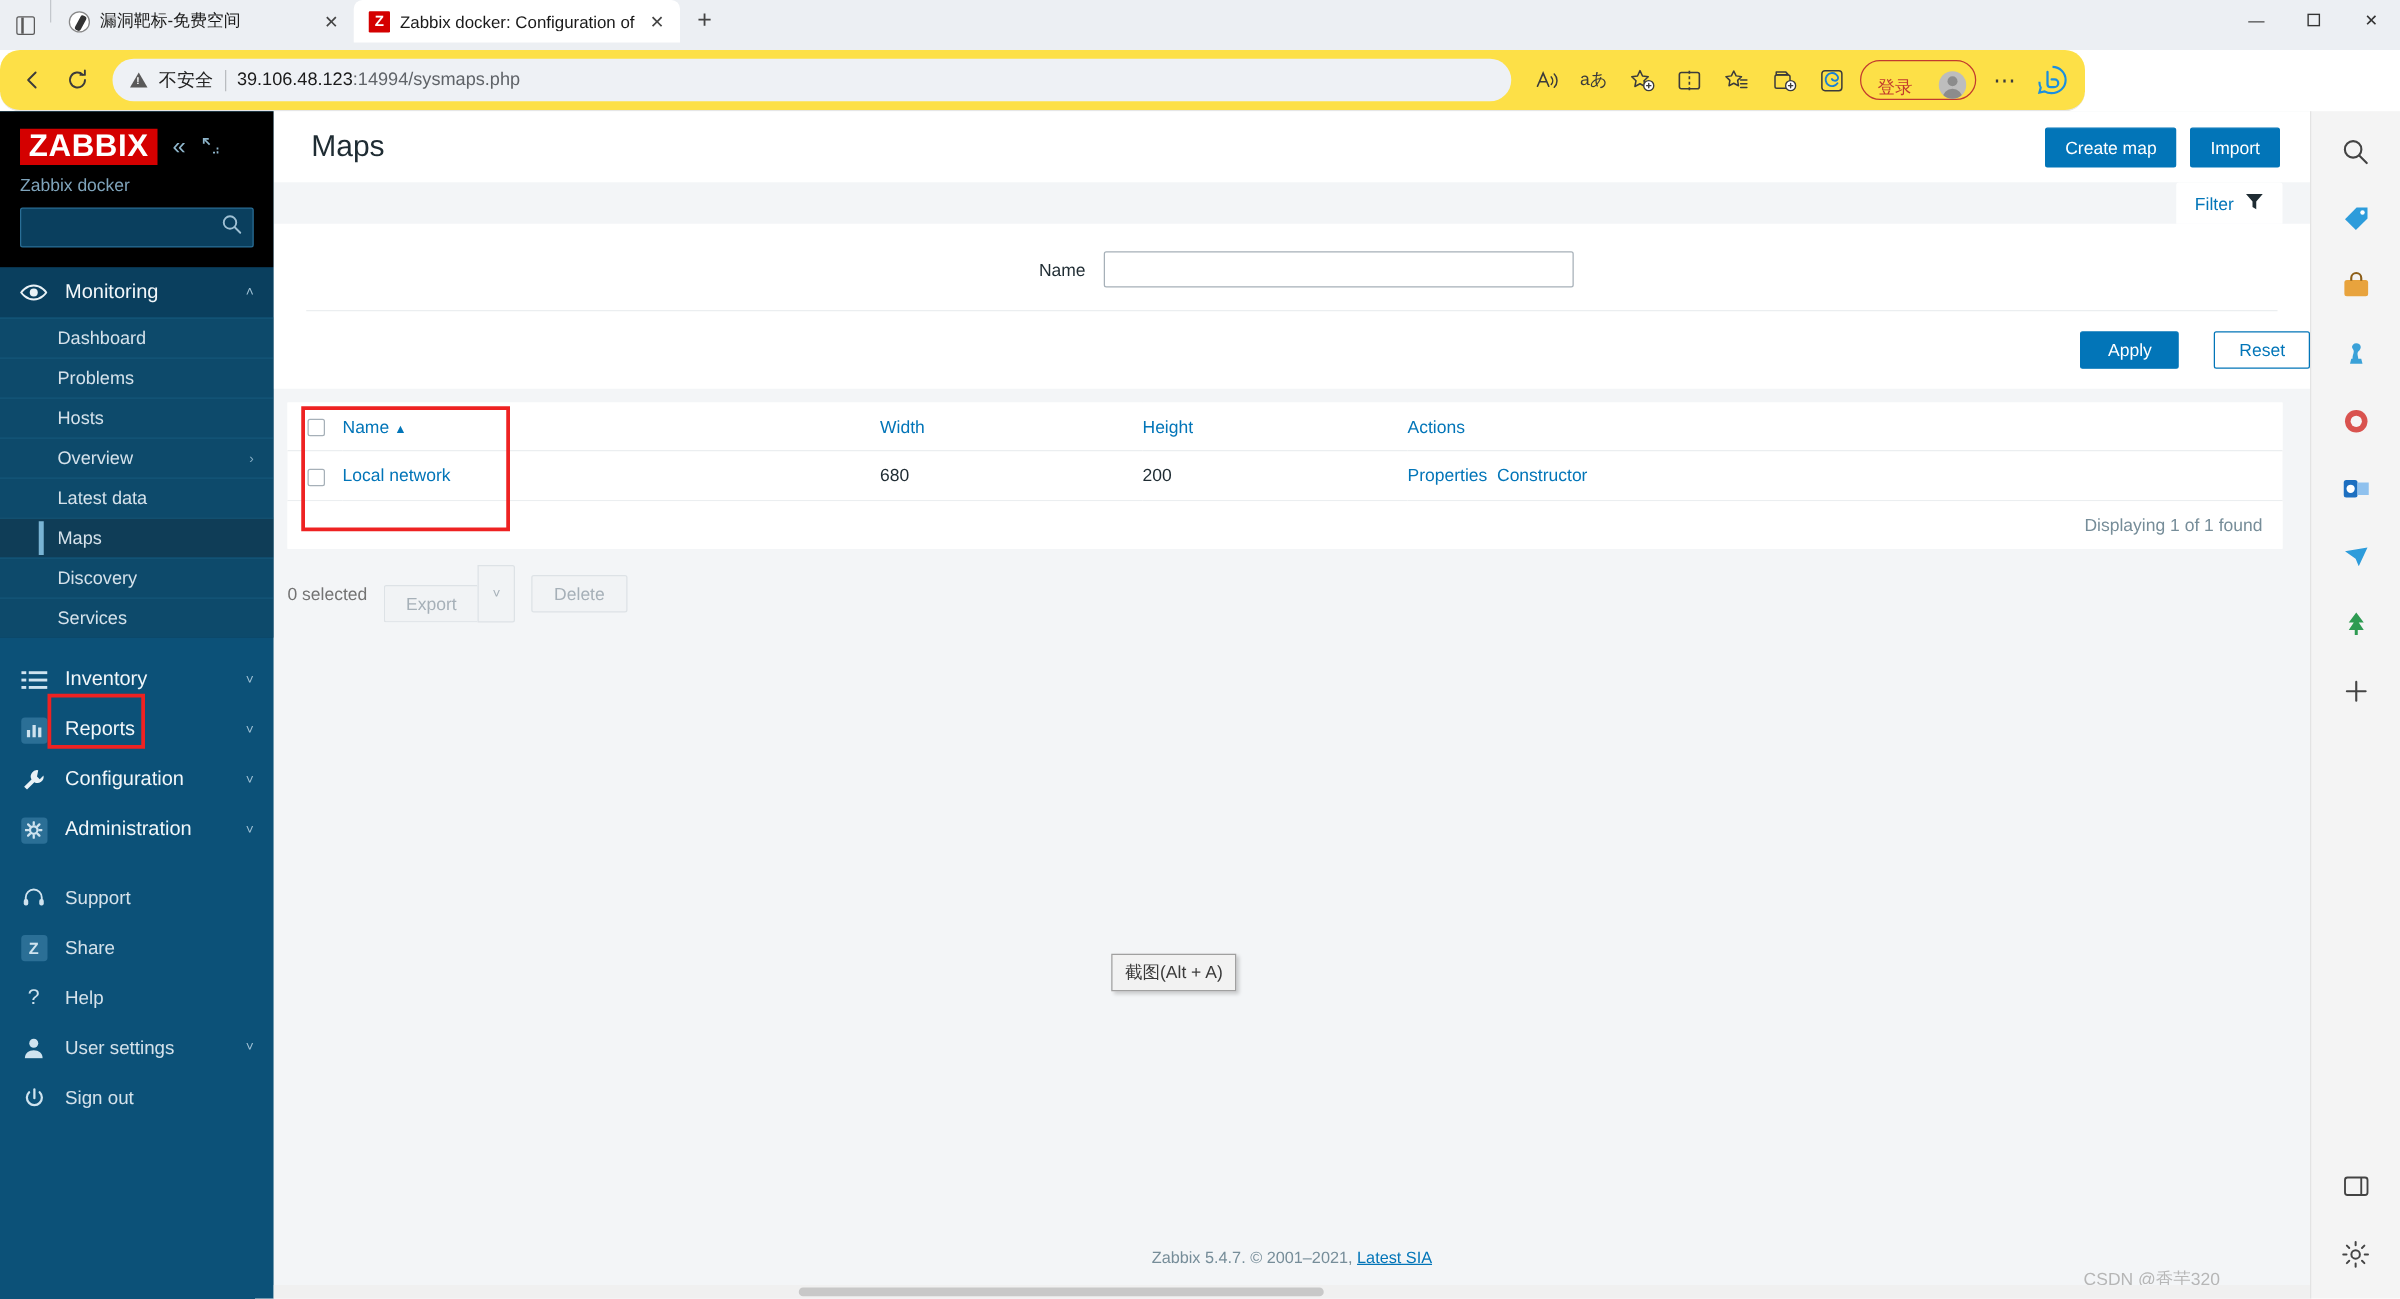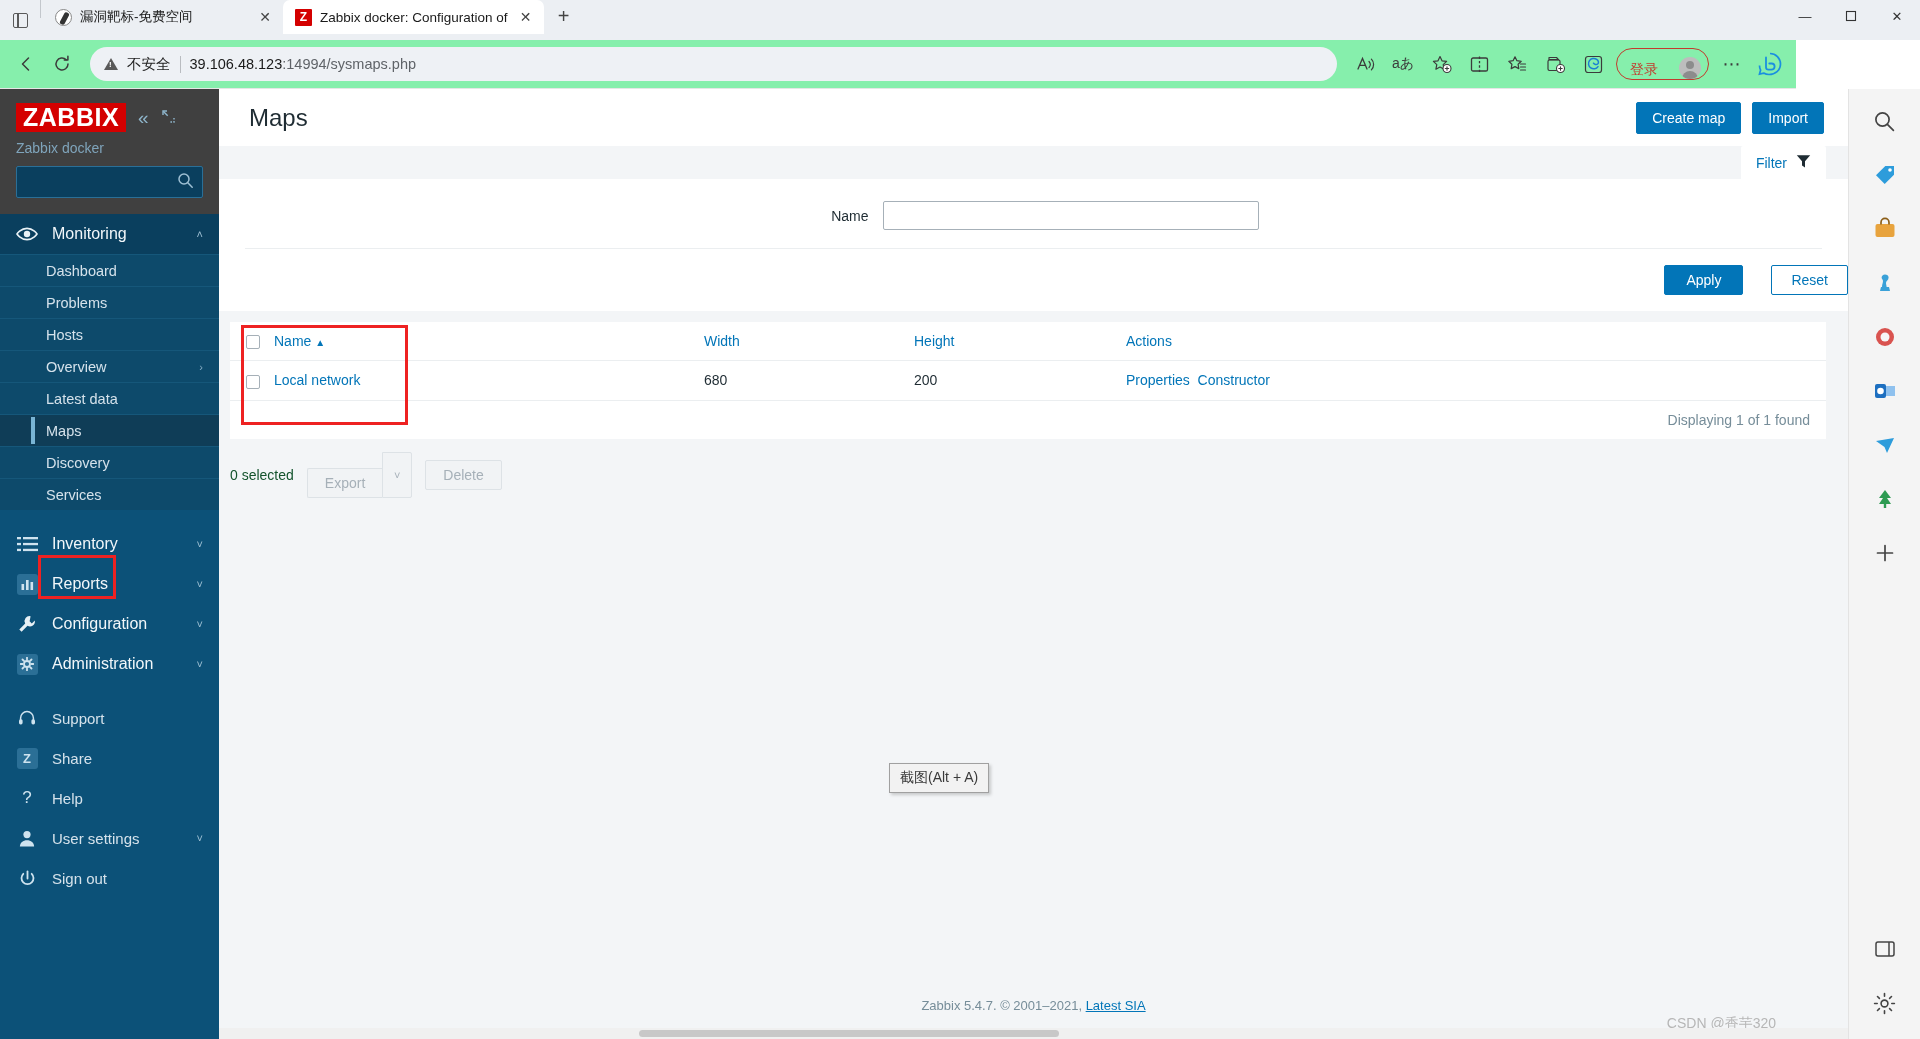--- a/index.html
+++ b/index.html
@@ -51,23 +51,24 @@
     left:6px; top:2px; transform:rotate(28deg); border-radius:2px;}
   .tab .title { flex:1; white-space:nowrap; overflow:hidden; text-overflow:clip; }
   .tab .xbtn { width:20px;height:20px; flex:0 0 20px; display:flex;align-items:center;justify-content:center;
     font-size:14px; color:#444; }
   .newtab { width:32px;height:32px; display:flex;align-items:center;justify-content:center;
     font-size:20px; color:#444; margin-bottom:2px; margin-left:4px; font-weight:300;}
   .winctrls { margin-left:auto; display:flex; height:40px; align-items:flex-start;}
   .winctrl { width:46px;height:32px; display:flex;align-items:center;justify-content:center; color:#333; font-size:13px;}
 
   .navbar {
-    position:absolute; left:0; top:40px; width:1796px; height:49px;
-    background:#86efac; display:flex; align-items:center; padding:0 8px;
+    position:absolute; left:0; top:40px; width:1668px; height:49px;
+    background:#fde047; display:flex; align-items:center; padding:0 8px;
     border-bottom:1px solid #e6e6e6;
+    border-radius:16px;
   }
   .nav-ico { width:36px;height:36px; display:flex;align-items:center;justify-content:center;
     color:#3b3b3b; border-radius:4px; }
   .omnibox {
     flex:1; height:34px; background:#eef1f5; border-radius:18px; margin:0 10px;
     display:flex; align-items:center; padding:0 14px; gap:9px; font-size:14.5px; color:#222;
     min-width:0;
   }
   .warn-tri { width:0;height:0; border-left:7px solid transparent; border-right:7px solid transparent;
     border-bottom:12px solid #595959; position:relative;}
@@ -84,21 +85,21 @@
   .signin-pill .lbl { color:#c23b2e; font-size:14px; }
   .avatar-dot { width:22px;height:22px; border-radius:50%; background:#bdbdbd; position:relative; overflow:hidden;}
   .avatar-dot:before{content:"";position:absolute;width:8px;height:8px;border-radius:50%;background:#8c8c8c;left:7px;top:4px;}
   .avatar-dot:after{content:"";position:absolute;width:16px;height:9px;border-radius:8px 8px 0 0;background:#8c8c8c;left:3px;top:14px;}
 
   
   .sidebar {
     position:absolute; left:0; top:89px; width:219px; height:950px;
     background:#0c5178; color:#d5e2eb; overflow:hidden;
   }
-  .sb-top { background:#404040; padding:0; }
+  .sb-top { background:#000000; padding:0; }
   .sb-logo-row { display:flex; align-items:center; padding:14px 16px 6px 16px; gap:12px; }
   .zbx-logo {
     background:#d40000; color:#fff; font-size:25px; font-weight:bold; letter-spacing:0.5px;
     padding:1px 7px 2px 7px; line-height:1.05;
   }
   .sb-collapse { color:#8fb6cc; font-size:19px; cursor:pointer; }
   .sb-expand { color:#8fb6cc; font-size:14px; }
   .sb-server { padding:2px 16px 10px 16px; color:#7fa4bb; font-size:14px; }
   .sb-searchwrap { padding:0 16px 16px 16px; }
   .sb-search {
@@ -191,21 +192,21 @@
   th.na { color:#768d99; }
   .chk {
     width:14px; height:14px; border:1px solid #a6b0b8; border-radius:2px; background:#fff;
     display:inline-block; vertical-align:middle; cursor:pointer;
   }
   a.lnk { color:#0275b8; text-decoration:none; cursor:pointer; }
   .sort-arrow { color:#0275b8; font-size:10px; margin-left:4px; }
   .table-footer { text-align:right; font-size:14px; color:#768d99; padding:11px 16px; background:#fff; }
 
   .bulk-bar { display:flex; align-items:center; gap:13px; padding:13px 0 0 11px; }
-  .bulk-count { font-size:14px; color:#14532d; }
+  .bulk-count { font-size:14px; color:#737373; }
   .btn-disabled {
     background:#f1f3f5; color:#a6b0b8; border:1px solid #dde2e6; border-radius:2px;
     font-size:14px; padding:6px 17px; cursor:default; font-family:"Liberation Sans",sans-serif;
   }
   .split { display:flex; }
   .split .btn-disabled:first-child { border-radius:2px 0 0 2px; border-right:none;margin-top:16px; }
   .split .caret { background:#f1f3f5; color:#a6b0b8; border:1px solid #dde2e6; border-radius:0 2px 2px 0;
      width:30px; display:flex; align-items:center; justify-content:center; font-size:11px; cursor:default;}
 
   .tooltip-box {

